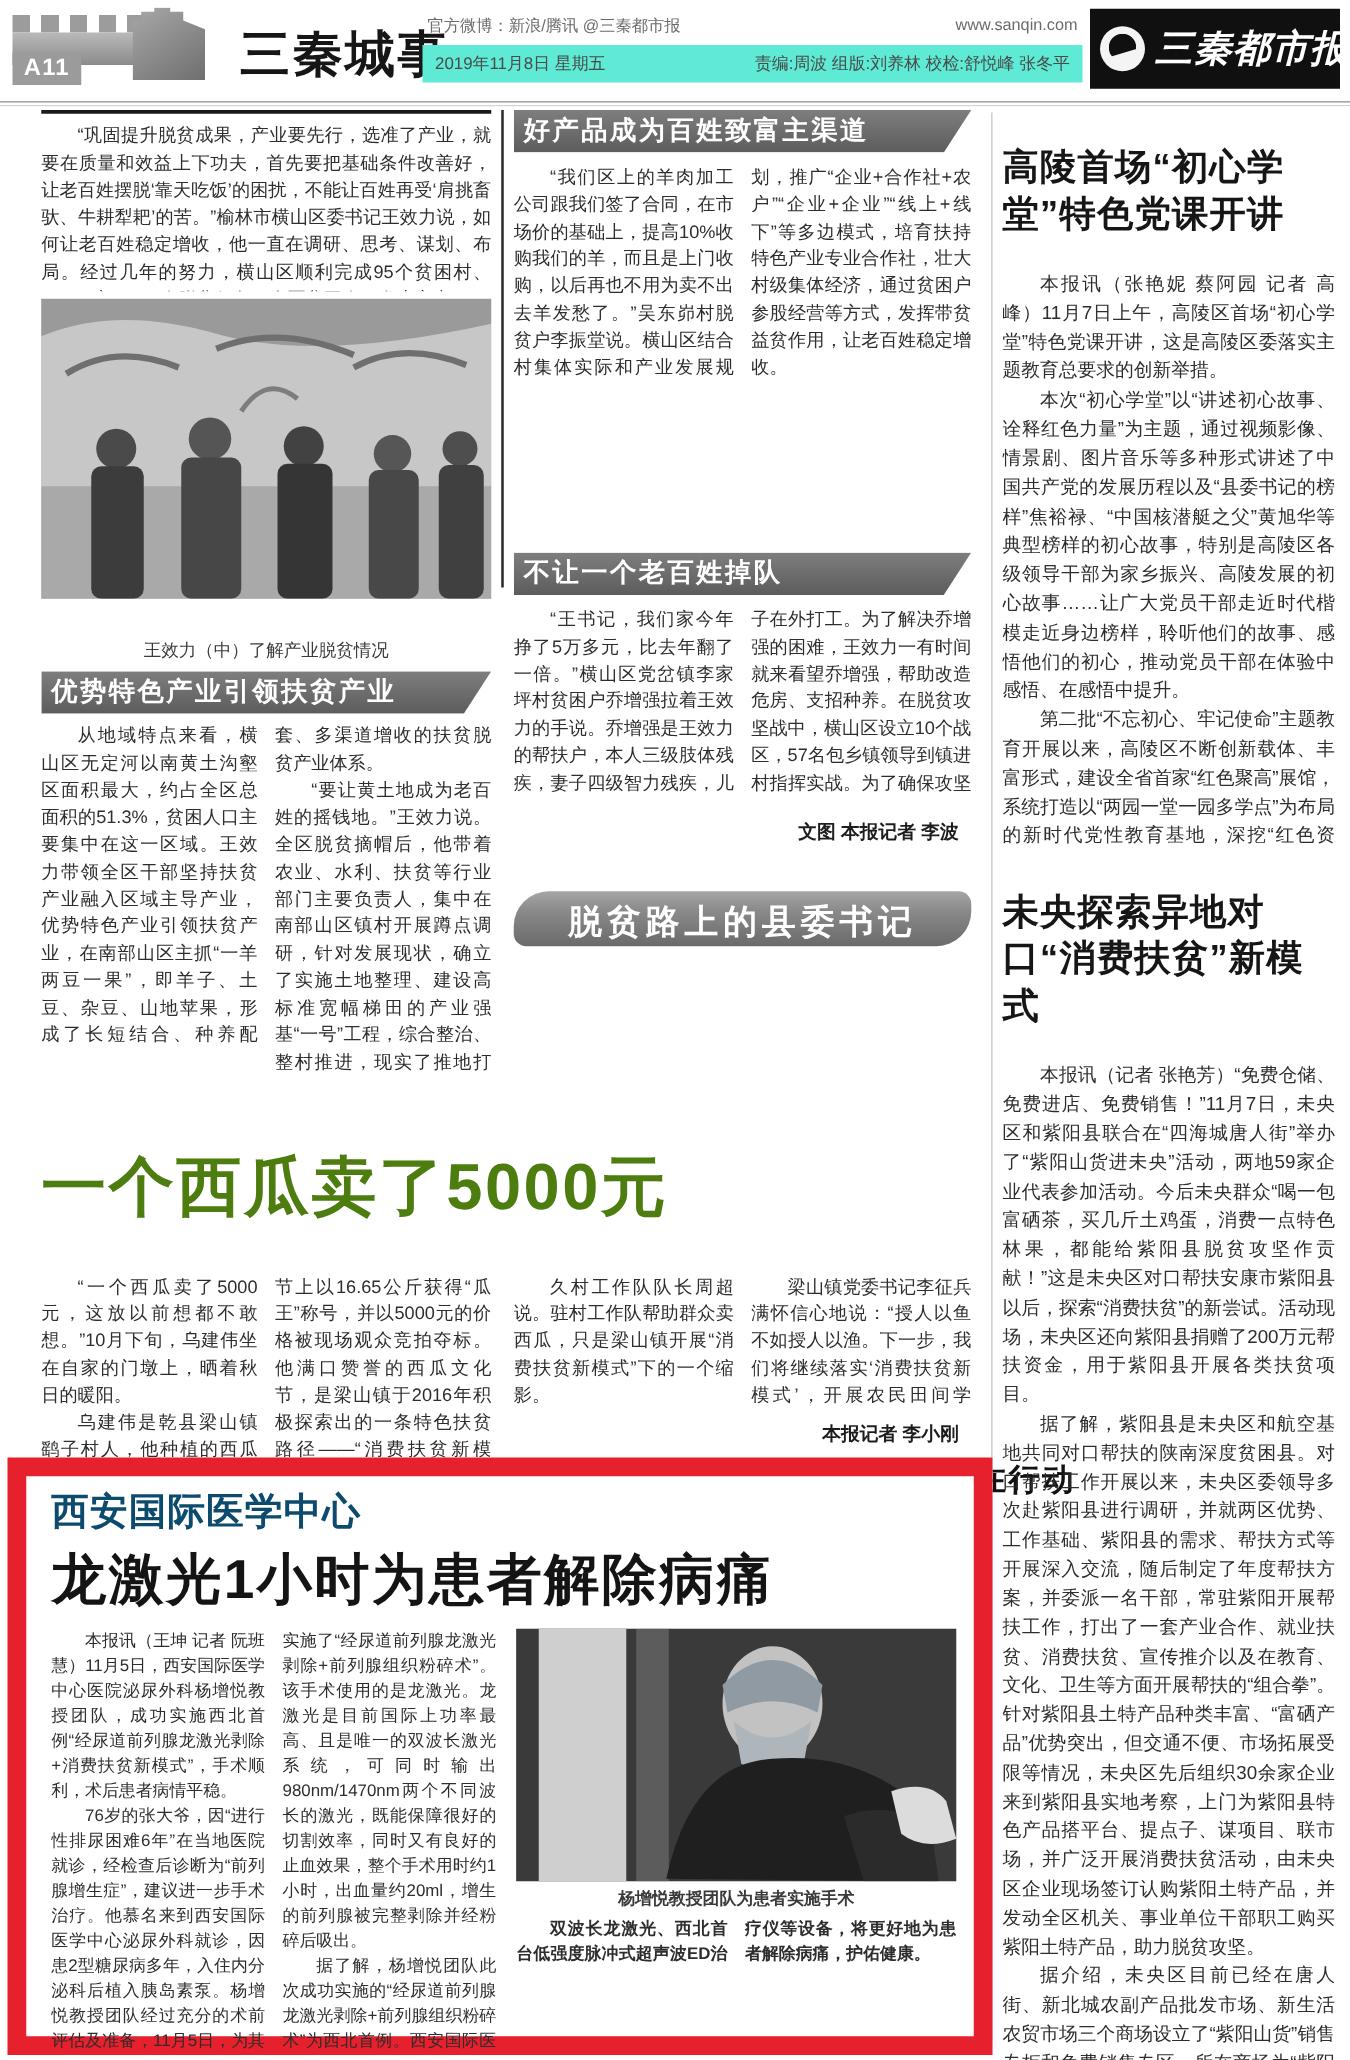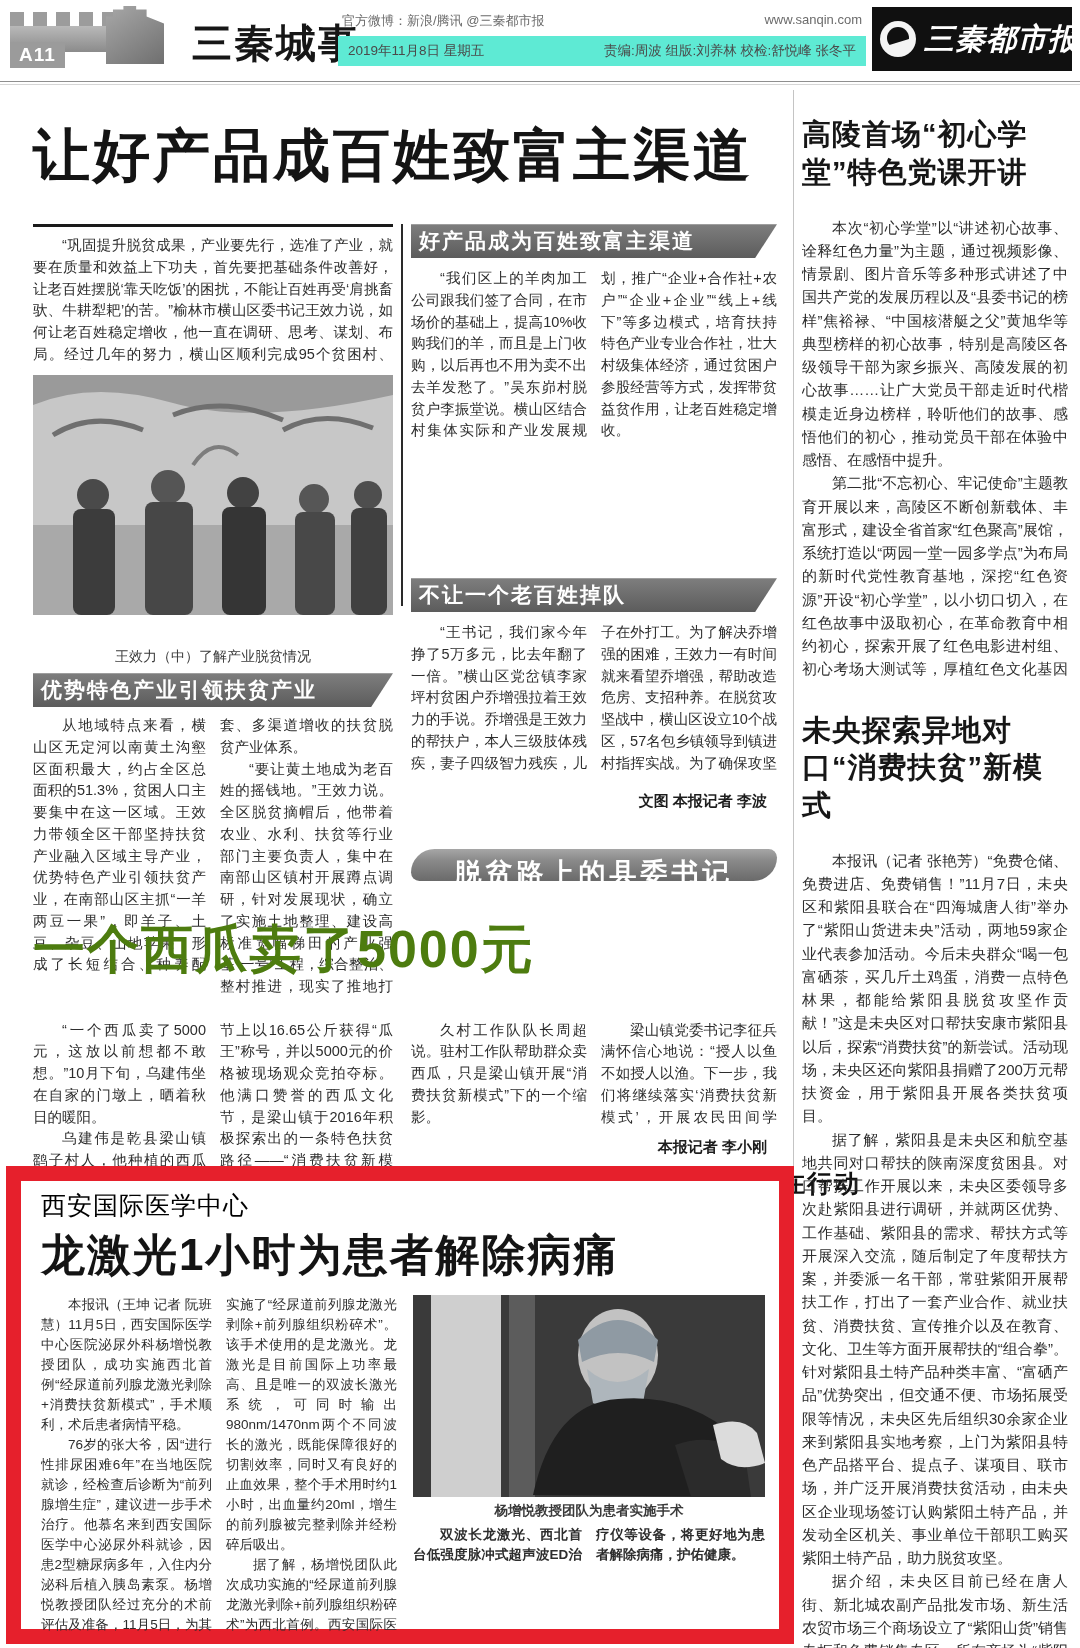--- a/index.html
+++ b/index.html
@@ -46,38 +46,38 @@
   .a1-body{position:relative;display:flex;gap:18px;}
   .a1-colrule{position:absolute;left:368px;top:0;height:382px;border-left:2px solid #2a2a2a;}
   .a1-left{width:360px;}
   .a1-intro{border-top:3px solid #1a1a1a;padding-top:8px;height:134px;}
   .a1-photo{width:360px;height:240px;margin-top:6px;background:#bdbdbd;}
   .a1-caption{text-align:center;font-size:14px;color:#3a3a3a;padding:5px 0 7px;margin-top:28px;}
   .a1-left-cols{column-count:2;column-gap:14px;height:290px;margin-top:8px;}
   .a1-right{width:366px;}
   .a1-sec2-cols{column-count:2;column-gap:14px;height:302px;margin:10px 0 8px;}
   .a1-sec3-cols{column-count:2;column-gap:14px;height:168px;margin:10px 0 2px;}
-  .ribbon{margin-top:38px;height:32px;line-height:48px;text-align:center;color:#fff;
+  .ribbon{margin-top:38px;height:44px;line-height:48px;text-align:center;color:#fff;
       font-size:27px;font-weight:bold;letter-spacing:4px;
       background:linear-gradient(180deg,#a6a6a6 0%,#8a8a8a 35%,#6a6a6a 100%);
       border-radius:28px 10px 28px 10px;}
   
   .wm{position:absolute;left:33px;top:880px;width:744px;}
   .wm-hl{font-size:52px;font-weight:900;letter-spacing:2px;color:#4d7c0f;white-space:nowrap;}
   .wm-body{display:flex;gap:18px;margin-top:12px;}
   .wm-a{width:360px;column-count:2;column-gap:14px;height:192px;}
   .wm-b{width:366px;}
   .wm-b-cols{column-count:2;column-gap:14px;height:118px;}
   .tp-banner{margin-top:10px;}
   .tp-title{font-size:25px;font-weight:900;color:#111;text-align:center;letter-spacing:2px;white-space:nowrap;}
   .tp-illus{width:366px;height:58px;margin-top:2px;}
   
   .med{position:absolute;left:6px;top:1166px;width:788px;height:478px;box-sizing:border-box;
       border:15px solid #e6202c;background:#fff;padding:8px 14px 6px 20px;}
-  .med-kicker{font-size:25px;color:#000000;letter-spacing:1px;}
+  .med-kicker{font-size:30px;color:#0c4a6e;letter-spacing:1px;font-weight:bold;}
   .med-hl{font-size:44px;font-weight:900;letter-spacing:2px;color:#141414;margin:4px 0 10px;white-space:nowrap;}
   .med-body{display:flex;gap:16px;}
   .med-cols{width:372px;column-count:2;column-gap:14px;height:348px;font-size:13.5px;line-height:1.48;}
   .med-right{width:352px;font-weight:bold;}
   .med-photo{width:352px;height:202px;background:#555;}
   .med-caption{text-align:center;font-size:13.5px;color:#3a3a3a;padding:5px 0;}
   .med-under{column-count:2;column-gap:14px;height:82px;font-size:13.5px;line-height:1.48;}
   
   .sb{position:absolute;left:802px;top:92px;width:266px;}
   .sb-hl{font-size:29px;font-weight:800;line-height:1.3;color:#161616;letter-spacing:1px;}
@@ -113,21 +113,20 @@
     <div class="masthead">
       <span class="mh-logo"></span>
       <span class="mh-text">三秦都市报</span>
     </div>
   </header>
   <div class="hdr-rule"></div>
   <div class="hdr-rule2"></div>
   <div class="vrule"></div>
 
   <article class="a1">
-    <h1 class="a1-hl">让好产品成百姓致富主渠道</h1>
     <div class="a1-body">
       <div class="a1-colrule"></div>
       <div class="a1-left">
         <div class="cols a1-intro">
             <p>“巩固提升脱贫成果，产业要先行，选准了产业，就要在质量和效益上下功夫，首先要把基础条件改善好，让老百姓摆脱‘靠天吃饭’的困扰，不能让百姓再受‘肩挑畜驮、牛耕犁耙’的苦。”榆林市横山区委书记王效力说，如何让老百姓稳定增收，他一直在调研、思考、谋划、布局。经过几年的努力，横山区顺利完成95个贫困村、15177户47204人脱贫任务，全区贫困人口发生率由2014年的19.5%降至0.66%，成为陕西省首批退出贫困序列的四县区之一。</p>
           </div>
         <div class="a1-photo">
           <svg width="360" height="240" viewBox="0 0 360 240" xmlns="http://www.w3.org/2000/svg">
             <rect width="360" height="240" fill="#c7c7c7"></rect>
             <rect y="150" width="360" height="90" fill="#a9a9a9"></rect>
@@ -229,20 +228,21 @@
             <p>双波长龙激光、西北首台低强度脉冲式超声波ED治疗仪等设备，将更好地为患者解除病痛，护佑健康。</p>
           </div>
       </div>
     </div>
   </article>
 
   <aside class="sb">
     <section>
       <h2 class="sb-hl">高陵首场“初心学堂”特色党课开讲</h2>
       <div class="sb-body sb-a-body">
+          <p>本报讯（张艳妮 蔡阿园 记者 高峰）11月7日上午，高陵区首场“初心学堂”特色党课开讲，这是高陵区委落实主题教育总要求的创新举措。</p>
           <p>本次“初心学堂”以“讲述初心故事、诠释红色力量”为主题，通过视频影像、情景剧、图片音乐等多种形式讲述了中国共产党的发展历程以及“县委书记的榜样”焦裕禄、“中国核潜艇之父”黄旭华等典型榜样的初心故事，特别是高陵区各级领导干部为家乡振兴、高陵发展的初心故事……让广大党员干部走近时代楷模走近身边榜样，聆听他们的故事、感悟他们的初心，推动党员干部在体验中感悟、在感悟中提升。</p>
           <p>第二批“不忘初心、牢记使命”主题教育开展以来，高陵区不断创新载体、丰富形式，建设全省首家“红色聚高”展馆，系统打造以“两园一堂一园多学点”为布局的新时代党性教育基地，深挖“红色资源”开设“初心学堂”，以小切口切入，在红色故事中汲取初心，在革命教育中相约初心，探索开展了红色电影进村组、初心考场大测试等，厚植红色文化基因初心，教育引导广大党员干部把初心和使命深植心中，见诸行动。</p>
         </div>
     </section>
     <section class="sb-art-b">
       <h2 class="sb-hl">未央探索异地对口“消费扶贫”新模式</h2>
       <div class="sb-body sb-b-body">
           <p>本报讯（记者 张艳芳）“免费仓储、免费进店、免费销售！”11月7日，未央区和紫阳县联合在“四海城唐人街”举办了“紫阳山货进未央”活动，两地59家企业代表参加活动。今后未央群众“喝一包富硒茶，买几斤土鸡蛋，消费一点特色林果，都能给紫阳县脱贫攻坚作贡献！”这是未央区对口帮扶安康市紫阳县以后，探索“消费扶贫”的新尝试。活动现场，未央区还向紫阳县捐赠了200万元帮扶资金，用于紫阳县开展各类扶贫项目。</p>
           <p>据了解，紫阳县是未央区和航空基地共同对口帮扶的陕南深度贫困县。对口帮扶工作开展以来，未央区委领导多次赴紫阳县进行调研，并就两区优势、工作基础、紫阳县的需求、帮扶方式等开展深入交流，随后制定了年度帮扶方案，并委派一名干部，常驻紫阳开展帮扶工作，打出了一套产业合作、就业扶贫、消费扶贫、宣传推介以及在教育、文化、卫生等方面开展帮扶的“组合拳”。针对紫阳县土特产品种类丰富、“富硒产品”优势突出，但交通不便、市场拓展受限等情况，未央区先后组织30余家企业来到紫阳县实地考察，上门为紫阳县特色产品搭平台、提点子、谋项目、联市场，并广泛开展消费扶贫活动，由未央区企业现场签订认购紫阳土特产品，并发动全区机关、事业单位干部职工购买紫阳土特产品，助力脱贫攻坚。</p>
           <p>据介绍，未央区目前已经在唐人街、新北城农副产品批发市场、新生活农贸市场三个商场设立了“紫阳山货”销售专柜和免费销售专区，所在商场为“紫阳山货”统一提供免费仓储、免费进店、免费销售三免服务。活动现场，唐人街优鲜精品农贸市场的负责人郑爱贵说，唐人街优鲜精品农贸市场已经和紫阳县多家农产品企业达成合作产品销售协议，在市场内设立了紫阳农产品扶贫专区，和紫阳县农产品企业签订了认购协议，并组织了试吃试饮活动，产品深受周边市民喜爱。他们计划将紫阳优质农产品推向百姓的餐桌，打通紫阳到未央的绿色农产品通道，努力帮助紫阳农民增收。</p>

